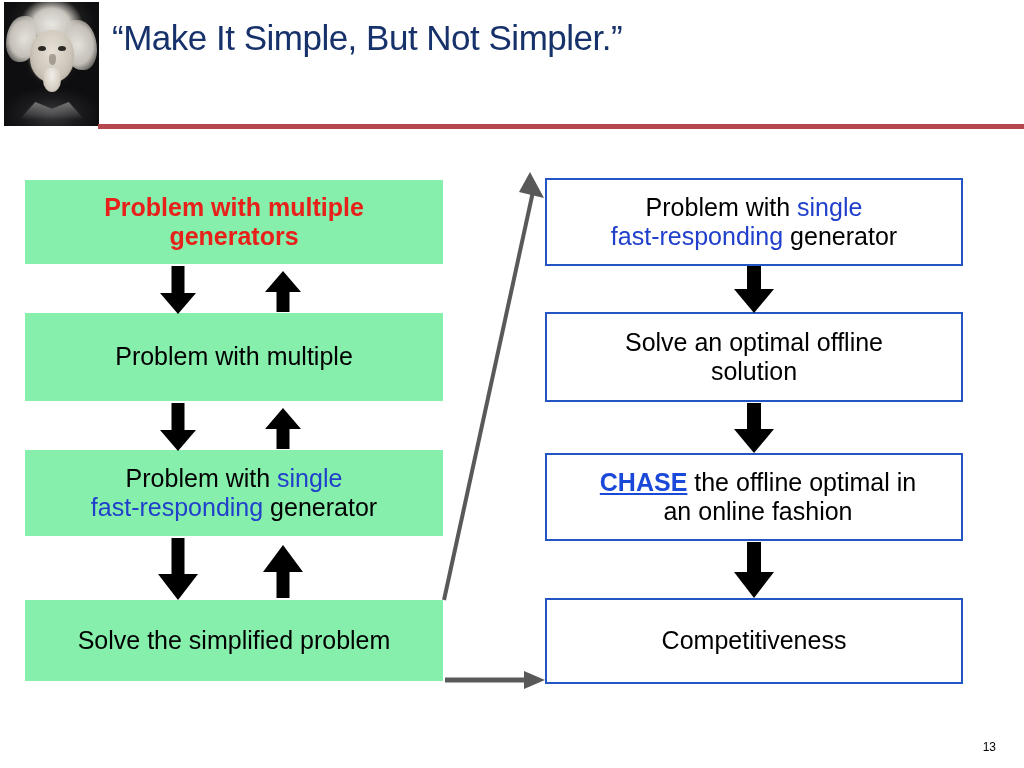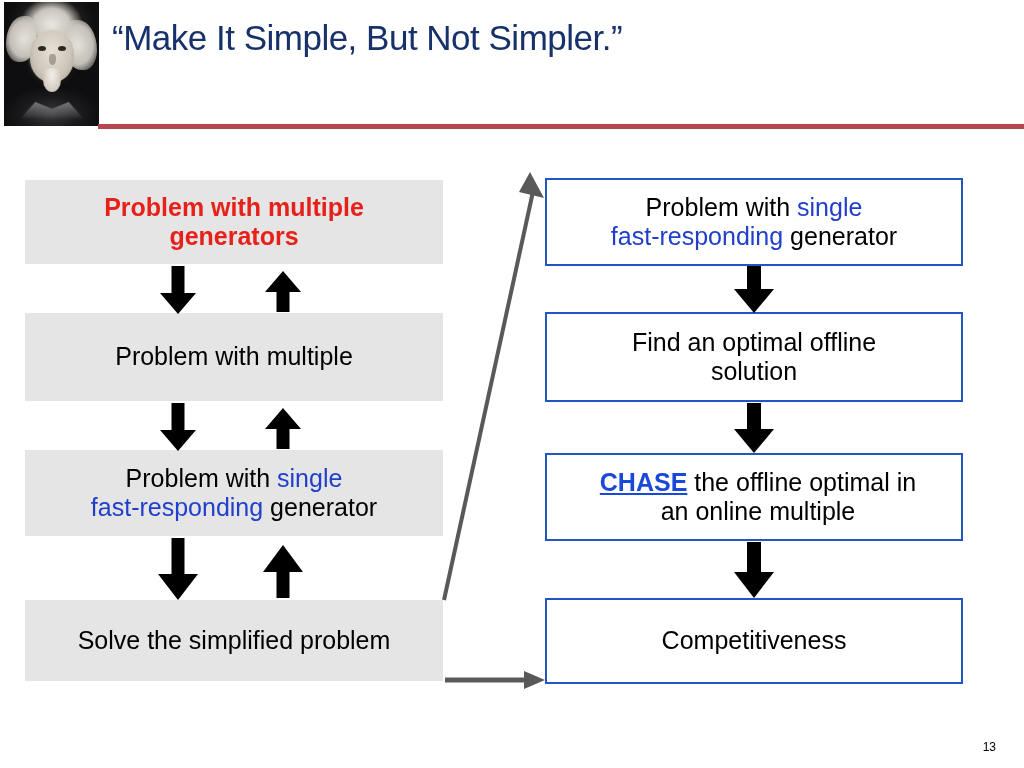--- a/index.html
+++ b/index.html
@@ -103,21 +103,21 @@
     display: flex;
     align-items: center;
     justify-content: center;
     text-align: center;
     font-size: 25px;
     line-height: 1.18;
     color: #000000;
     padding: 2px 6px;
   }
   .flow-box.gray {
-    background: #e5e5e5;
+    background: #86efac;
     border: none;
   }
   .flow-box.outlined {
     background: #ffffff;
     border: 2.5px solid #2356c4;
   }
   .flow-box .inner { width: 100%; }
   .hl-blue { color: #2040cc; }
   .hl-red  { color: #e8201a; font-weight: bold; }
   .hl-chase { color: #1a48d8; font-weight: bold; text-decoration: underline; }
@@ -180,29 +180,29 @@
 
 <div class="flow-box outlined" style="left:545px; top:178px; width:418px; height:88px;">
   <div class="inner">
     <div><span>Problem with </span><span class="hl-blue">single</span></div>
     <div><span class="hl-blue">fast-responding</span><span> generator</span></div>
   </div>
 </div>
 
 <div class="flow-box outlined" style="left:545px; top:312px; width:418px; height:90px;">
   <div class="inner">
-    <div><span>Find an optimal offline</span></div>
+    <div><span>Solve an optimal offline</span></div>
     <div><span>solution</span></div>
   </div>
 </div>
 
 <div class="flow-box outlined" style="left:545px; top:453px; width:418px; height:88px;padding-left:14px;">
   <div class="inner">
     <div><span class="hl-chase">CHASE</span><span> the offline optimal in</span></div>
-    <div><span>an online multiple</span></div>
+    <div><span>an online fashion</span></div>
   </div>
 </div>
 
 <div class="flow-box outlined" style="left:545px; top:598px; width:418px; height:86px;">
   <div class="inner">
     <div><span>Competitiveness</span></div>
   </div>
 </div>
 
 <svg class="arrow-svg" style="left:0; top:0; width:1024px; height:768px;" viewBox="0 0 1024 768">

